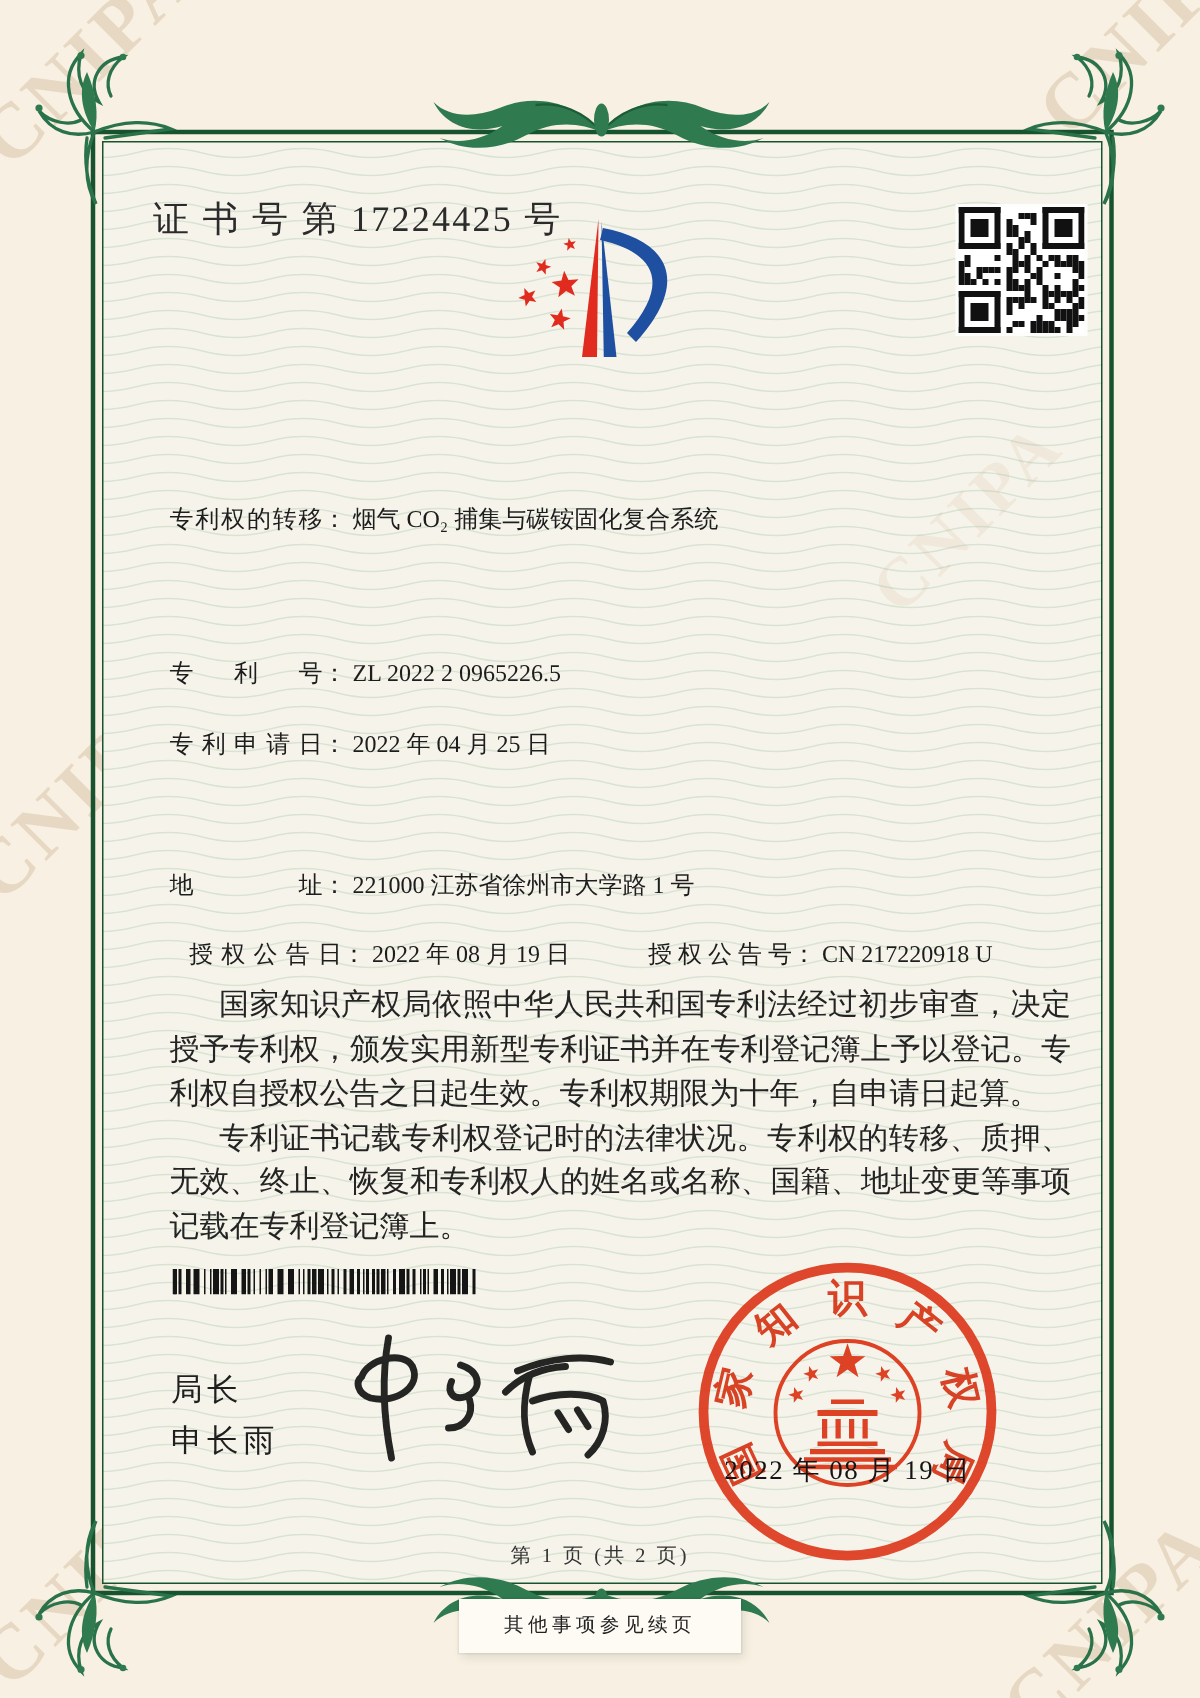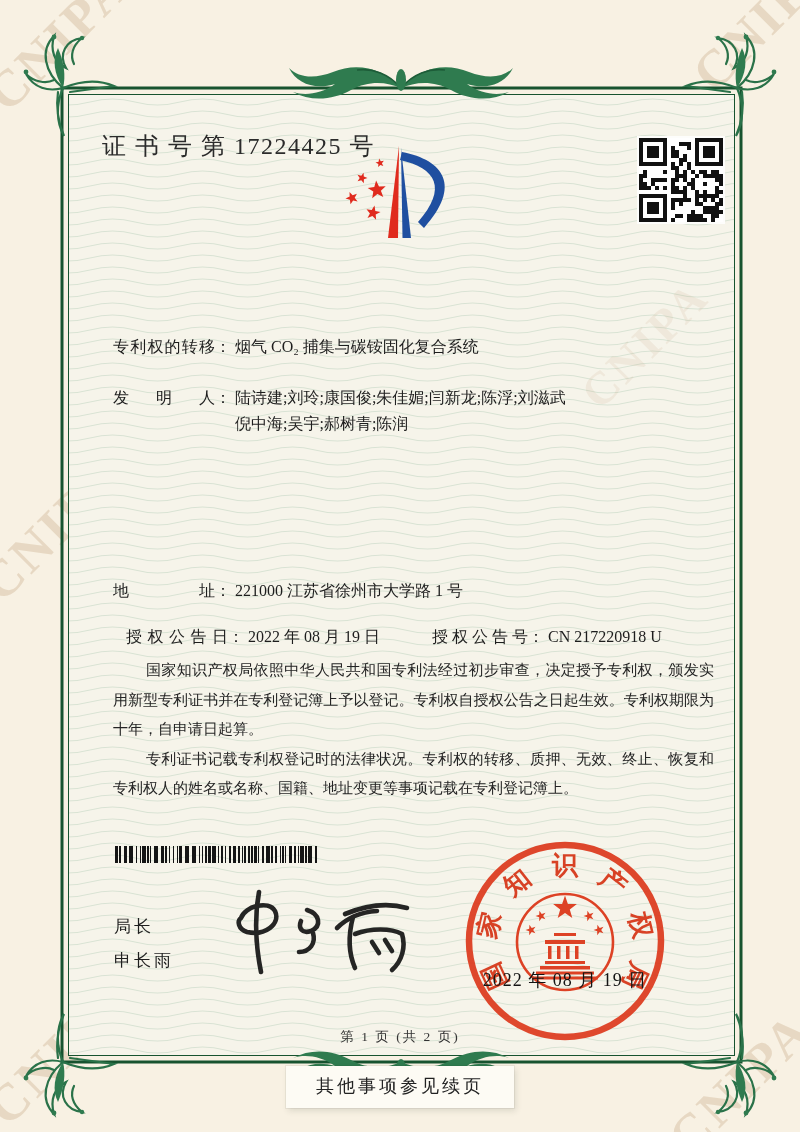--- a/index.html
+++ b/index.html
@@ -34,37 +34,37 @@
   }
   .frow{position:absolute; left:113px; width:600px; font-size:16px; line-height:26px; color:#1d1d1d;}
   .fr1{top:334px;} .fr2{top:385px;} .fr3{top:437px;} .fr4{top:484px;}
   .fr5{top:531px;} .fr6{top:578px;} .fr7{top:624px;margin-left:13px;}
   .flabel{display:inline-block; width:102px; text-align:justify; text-align-last:justify; vertical-align:top;}
   .fcolon{display:inline-block; vertical-align:top; margin-right:4px;}
   .fvalue{display:inline-block; vertical-align:top; white-space:pre-line; max-width:470px;}
   .grant2{position:absolute; left:306px; top:0;}
   .grant2 .flabel{width:96px;}
   .paras{position:absolute; left:113px; top:656px; width:601px;}
-  .paras p{margin:0; text-indent:33px; font-size:15px; line-height:29.5px; text-align:justify; color:#242424;}
+  .paras p{margin:0; text-indent:33px; font-size:20px; line-height:29.5px; text-align:justify; color:#242424;}
   .barcode{position:absolute; left:115px; top:846px;}
   .signoff{
     position:absolute; left:114px; top:910px;
     font-family:"Liberation Sans","DejaVu Sans",sans-serif;
-    font-size:17px; letter-spacing:3px; color:#1f1f1f; font-weight:500; line-height:34px;
+    font-size:21px; letter-spacing:3px; color:#1f1f1f; font-weight:500; line-height:34px;
   }
   .signature{position:absolute; left:225px; top:884px;}
   .seal{position:absolute; left:460px; top:836px;}
   .seal-date{
     position:absolute; left:455px; top:968px; width:220px; text-align:center;
     font-size:18px; letter-spacing:1px; color:#141414;
   }
   .footer-page{position:absolute; left:0; top:1028px; width:100%; text-align:center; font-size:13.5px; letter-spacing:2px; color:#333;}
   .note-box{
     position:absolute; left:50%; transform:translateX(-50%); top:1066px;
-    background:#fdfbf4; padding:8px 30px 10px; font-size:18px; letter-spacing:3px; color:#222;
+    background:#fdfbf4; padding:8px 30px 10px; font-size:13px; letter-spacing:3px; color:#222;
     box-shadow:0 0 0 1px rgba(0,0,0,0.05), 2px 3px 6px rgba(60,70,50,0.14);
     white-space:nowrap;
   }
 </style>
 </head>
 <body>
 
 <div class="page">
 
   <span class="wm wm1">CNIPA</span>
@@ -273,23 +273,25 @@
           <rect x="60" y="80" width="4" height="4"></rect>
           <rect x="64" y="80" width="4" height="4"></rect>
           <rect x="72" y="80" width="4" height="4"></rect>
         </g>
     </svg>
 
 
     <div class="frow fr1">
       <span class="flabel">专利权的转移</span><span class="fcolon">：</span><span class="fvalue">烟气 CO₂ 捕集与碳铵固化复合系统</span>
     </div>
-    <div class="frow fr2">
-      <span class="flabel">发明人</span><span class="fcolon">：</span><span class="fvalue">陆诗建;刘玲;康国俊;朱佳媚;闫新龙;陈浮;刘滋武
-倪中海;吴宇;郝树青;陈润</span>
+    <div class="frow fr3">
+      <span class="flabel">专利号</span><span class="fcolon">：</span><span class="fvalue">ZL 2022 2 0965226.5</span>
+    </div>
+    <div class="frow fr4">
+      <span class="flabel">专利申请日</span><span class="fcolon">：</span><span class="fvalue">2022 年 04 月 25 日</span>
     </div>
     <div class="frow fr6">
       <span class="flabel">地址</span><span class="fcolon">：</span><span class="fvalue">221000  江苏省徐州市大学路 1 号</span>
     </div>
     <div class="frow fr7">
       <span>
         <span class="flabel">授权公告日</span><span class="fcolon">：</span><span class="fvalue">2022 年 08 月 19 日</span>
       </span>
       <span class="grant2">
         <span class="flabel">授权公告号</span><span class="fcolon">：</span><span class="fvalue">CN 217220918 U</span>

